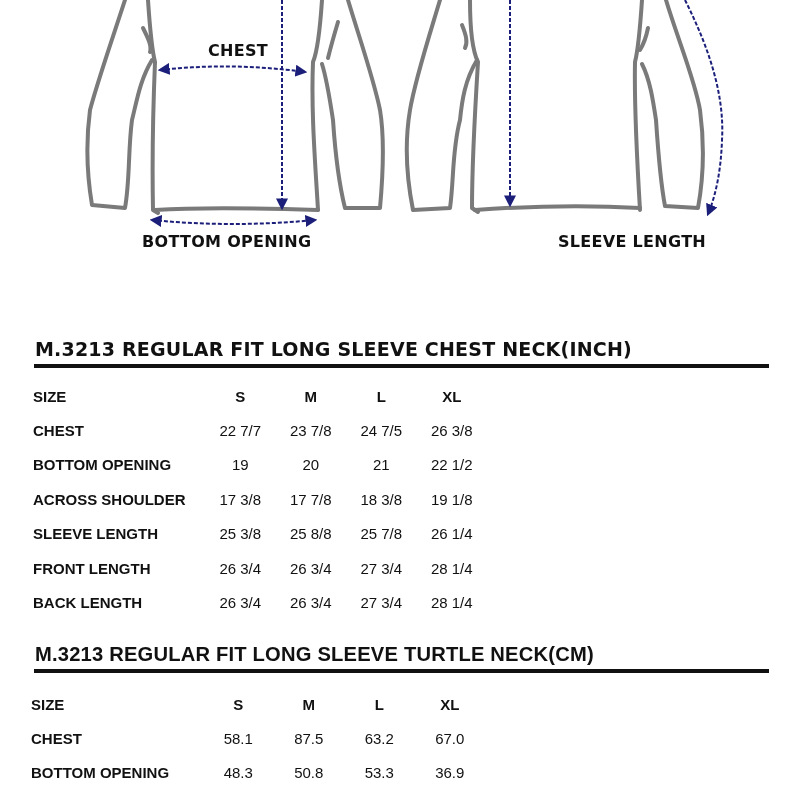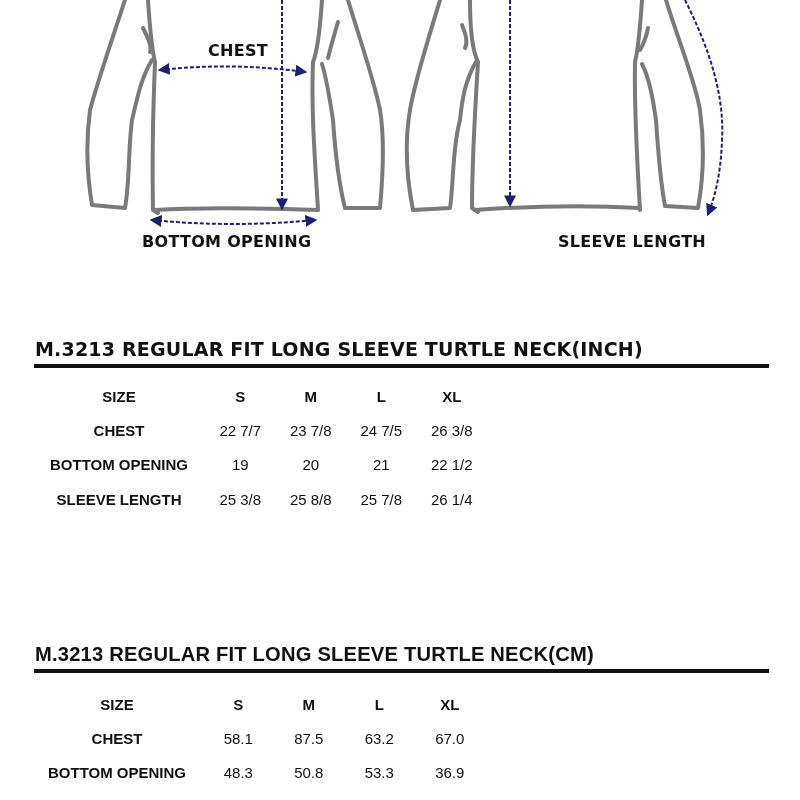--- a/index.html
+++ b/index.html
@@ -3,21 +3,21 @@
 <meta charset="utf-8">
 <style>
   html, body { margin: 0; padding: 0; background: #ffffff; }
   body { width: 800px; height: 800px; position: relative; overflow: hidden; font-family: "Liberation Sans", sans-serif; color: #111; }
   .diagram { position: absolute; left: 0; top: 0; width: 800px; height: 270px; }
   .diagram svg { position: absolute; left: 0; top: 0; }
   .dlabel { position: absolute; font-family: "DejaVu Sans", sans-serif; font-weight: bold; font-size: 16px; color: #111; letter-spacing: 0.3px; white-space: nowrap; }
   .section-title { position: absolute; left: 35px; font-family: "DejaVu Sans", sans-serif; font-weight: bold; font-size: 19px; color: #111; white-space: nowrap; letter-spacing: 0.2px; }
   .rule { position: absolute; left: 34px; width: 735px; height: 4px; background: #111; }
   table.size-table { position: absolute; left: 33px; border-collapse: collapse; font-size: 15px; }
-  table.size-table td { padding: 0; height: 34.4px; vertical-align: middle; text-align: center; }
+  table.size-table td { padding: 0; height: 34.4px; vertical-align: middle; }
   table.size-table td.label { width: 172px; font-weight: bold; }
   table.size-table td.val { width: 70.5px; text-align: center; }
   table.size-table tr.hdr td { font-weight: bold; }
   #cm-title { font-family: "Liberation Sans", sans-serif; transform: scaleX(0.96); transform-origin: left; font-size: 21px; }
   #cm-table { font-family: "Liberation Sans", sans-serif; }
 </style>
 </head>
 <body>
 
 <div class="diagram">
@@ -60,21 +60,21 @@
       <path d="M152,220 Q232,228 315,220" marker-start="url(#ah)" marker-end="url(#ah)"></path>
       <path d="M510,0 L510,205" marker-end="url(#ah)"></path>
       <path d="M685,0 C705,40 725,90 722,140 C721,170 716,195 708,214" marker-end="url(#ah)"></path>
     </g>
   </svg>
   <div class="dlabel" style="left:208px; top:41px;">CHEST</div>
   <div class="dlabel" style="left:142px; top:232px;">BOTTOM OPENING</div>
   <div class="dlabel" style="left:558px; top:232px;">SLEEVE LENGTH</div>
 </div>
 
-<div class="section-title" style="top:338px;">M.3213 REGULAR FIT LONG SLEEVE TURTLE NECK(INCH)</div>
+<div class="section-title" style="top:338px;">M.3213 REGULAR FIT LONG SLEEVE CHEST NECK(INCH)</div>
 <div class="rule" style="top:364px;"></div>
 <table class="size-table" style="top:379px;">
   <tbody>
       <tr class="hdr">
     <td class="label">SIZE</td>
     <td class="val">S</td>
     <td class="val">M</td>
     <td class="val">L</td>
     <td class="val">XL</td>
   </tr>
@@ -86,25 +86,46 @@
     <td class="val">26 3/8</td>
   </tr>
   <tr>
     <td class="label">BOTTOM OPENING</td>
     <td class="val">19</td>
     <td class="val">20</td>
     <td class="val">21</td>
     <td class="val">22 1/2</td>
   </tr>
   <tr>
+    <td class="label">ACROSS SHOULDER</td>
+    <td class="val">17 3/8</td>
+    <td class="val">17 7/8</td>
+    <td class="val">18 3/8</td>
+    <td class="val">19 1/8</td>
+  </tr>
+  <tr>
     <td class="label">SLEEVE LENGTH</td>
     <td class="val">25 3/8</td>
     <td class="val">25 8/8</td>
     <td class="val">25 7/8</td>
     <td class="val">26 1/4</td>
+  </tr>
+  <tr>
+    <td class="label">FRONT LENGTH</td>
+    <td class="val">26 3/4</td>
+    <td class="val">26 3/4</td>
+    <td class="val">27 3/4</td>
+    <td class="val">28 1/4</td>
+  </tr>
+  <tr>
+    <td class="label">BACK LENGTH</td>
+    <td class="val">26 3/4</td>
+    <td class="val">26 3/4</td>
+    <td class="val">27 3/4</td>
+    <td class="val">28 1/4</td>
   </tr>
 </tbody>
   </table>
 
 <div class="section-title" id="cm-title" style="top:642px;">M.3213 REGULAR FIT LONG SLEEVE TURTLE NECK(CM)</div>
 <div class="rule" style="top:669px;"></div>
 <table class="size-table" id="cm-table" style="top:687px; left:31px;">
   <tbody>
       <tr class="hdr">
     <td class="label">SIZE</td>

